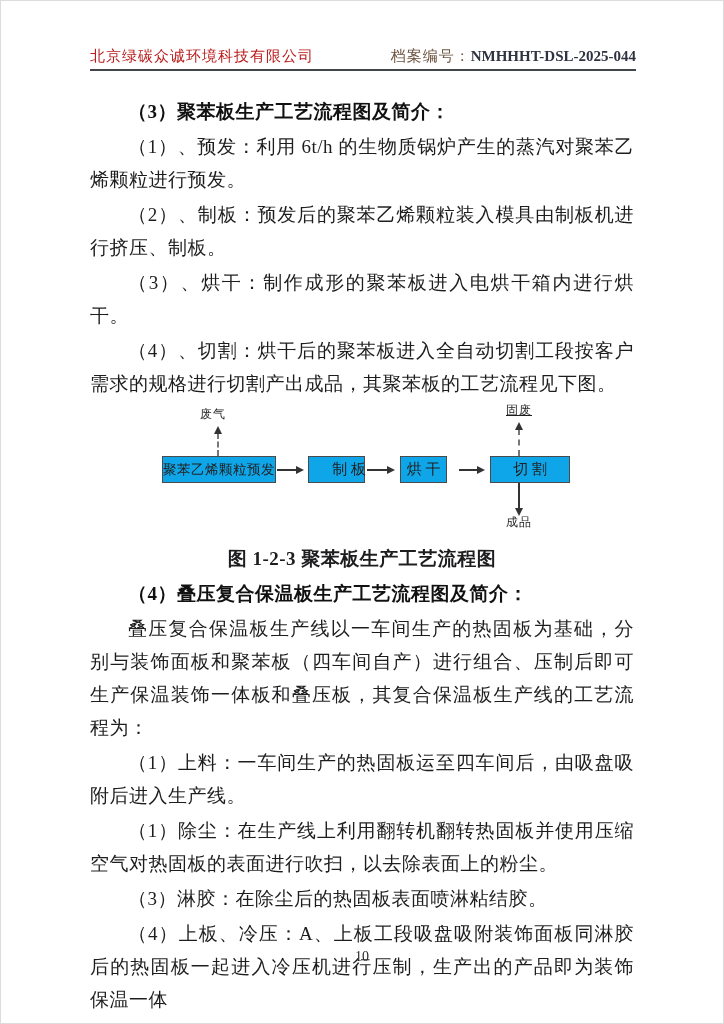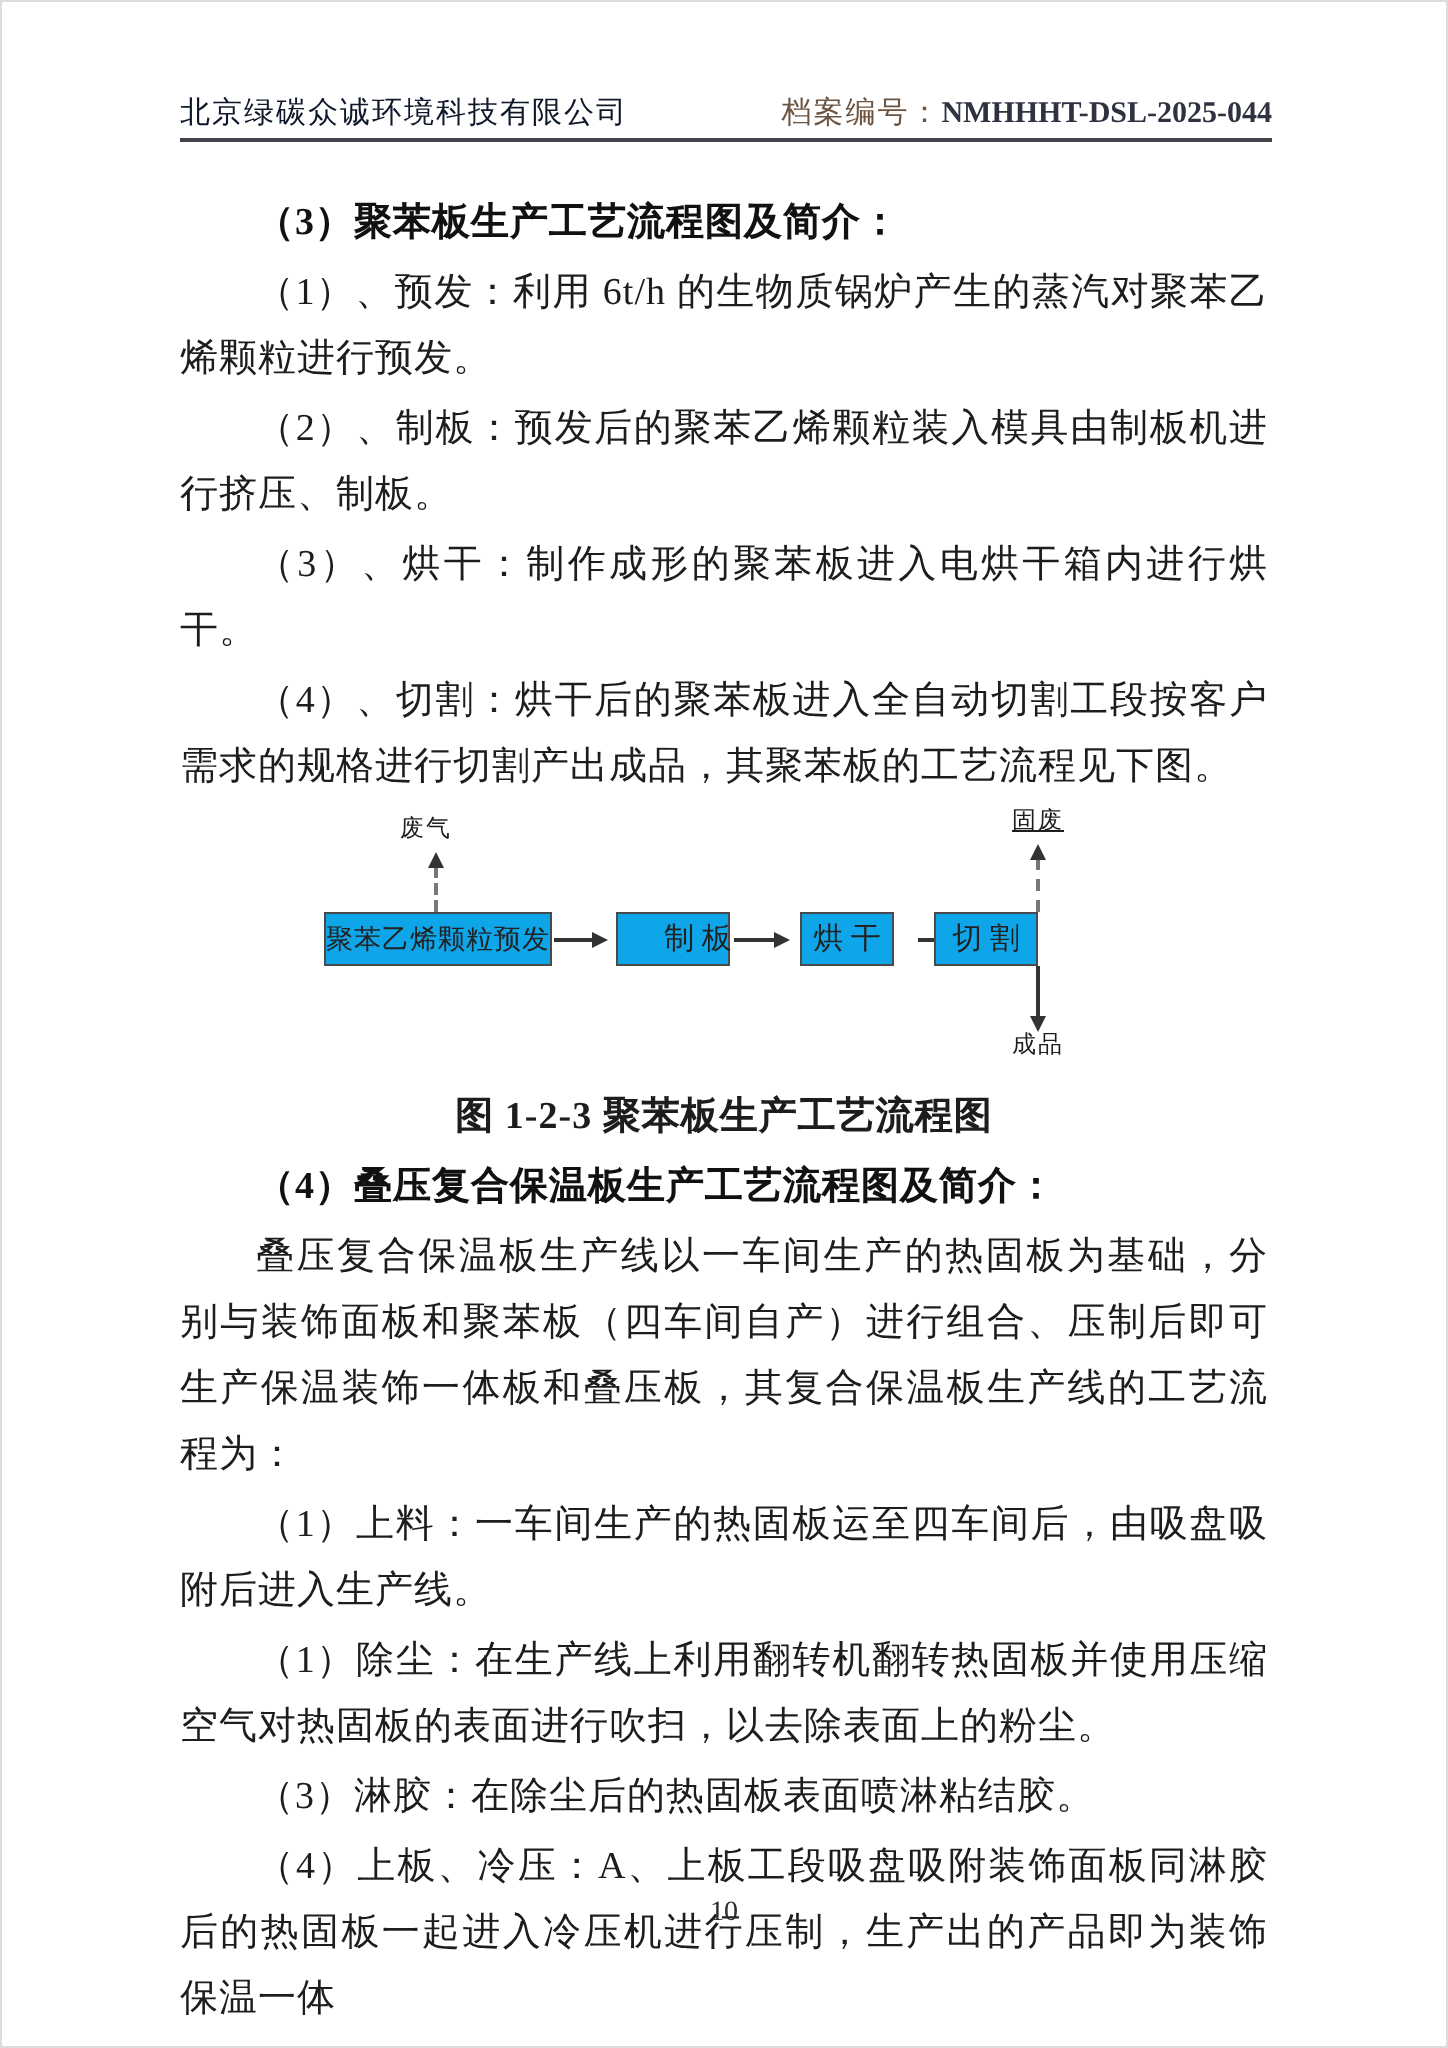--- a/index.html
+++ b/index.html
@@ -11,21 +11,21 @@
     border:1px solid #dcdcdc;
     font-family:"Liberation Serif","DejaVu Serif",serif;
     overflow:hidden;
   }
   
   .hdr{
     display:flex;justify-content:space-between;align-items:flex-end;
     margin:46px 87px 0 89px;
     font-size:15px;letter-spacing:1px;
   }
-  .hdr .company{color:#0f172a;}
+  .hdr .company{color:#b91c1c;}
   .hdr .doc-label{color:#6d5440;}
   .hdr .doc-number{color:#2f3240;font-family:"Liberation Serif","DejaVu Serif",serif;font-weight:bold;letter-spacing:0;}
   .hdr-rule{margin:3px 87px 0 89px;border-bottom:2.5px solid #43454d;}
   
   .content{margin:24px 89px 0 89px;color:#1d1d1f;}
   .content p{
     font-size:19px;line-height:33px;margin:2px 0;
     text-align:justify;text-indent:2em;letter-spacing:.5px;
   }
   .content p.h{font-weight:bold;text-align:left;color:#111;}
@@ -34,21 +34,21 @@
   .flow{position:relative;height:136px;margin-top:2px;}
   .fbox{
     position:absolute;top:54px;height:27px;box-sizing:border-box;
     border:1.5px solid #4a4a4a;background:#0ea5e9;
     display:flex;align-items:center;justify-content:center;
     font-size:15px;color:#222;white-space:pre;
   }
   #fb1{left:72px;width:114px;font-size:13.5px;letter-spacing:.5px;}
   #fb2{left:218px;width:57px;padding-left:25px;}
   #fb3{left:310px;width:47px;}
-  #fb4{left:377px;width:52px;}
+  #fb4{left:400px;width:80px;}
   .flabel{position:absolute;font-size:12px;color:#1d1d1f;letter-spacing:1px;}
   #lab-feiqi{left:110px;top:4px;}
   #lab-gufei{left:416px;top:0px;text-decoration:underline;}
   #lab-chengpin{left:416px;top:112px;}
   .harrow{position:absolute;top:66.5px;border-top:2px solid #333;}
   .harrow::after{
     content:'';position:absolute;right:-2px;top:-5px;width:0;height:0;
     border-left:8px solid #333;border-top:4px solid transparent;border-bottom:4px solid transparent;
   }
   #ha1{left:187px;width:25px;}

